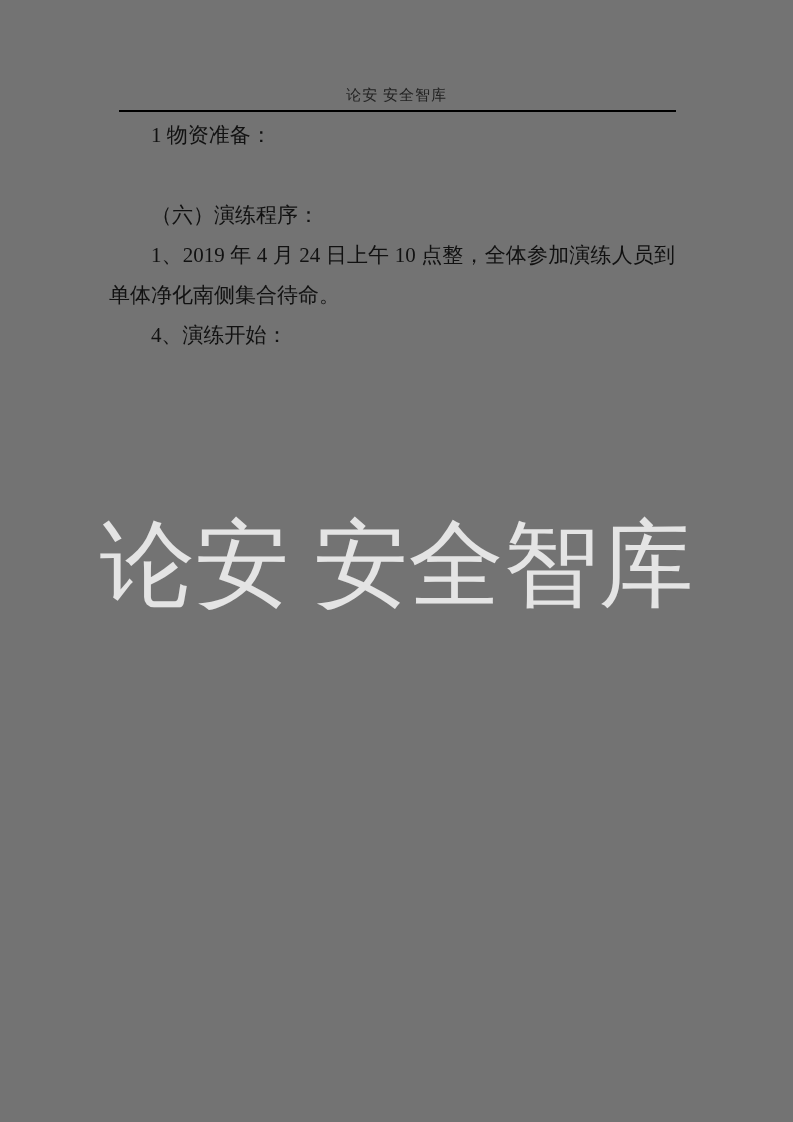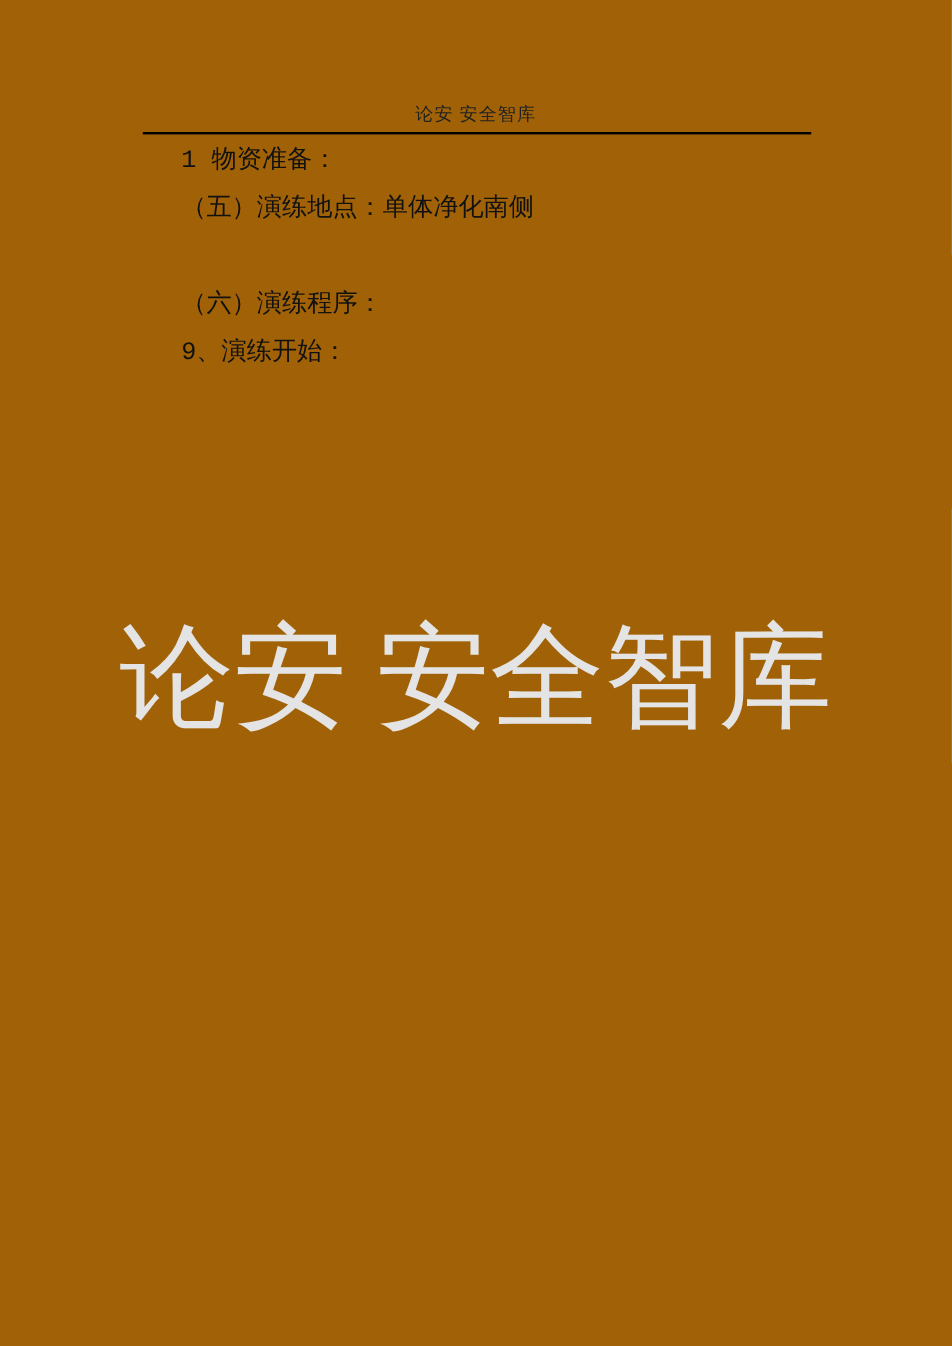--- a/index.html
+++ b/index.html
@@ -2,21 +2,21 @@
 <html><head>
 <meta charset="utf-8">
 <style>
   * { margin: 0; padding: 0; box-sizing: border-box; }
   html, body { background: #888; }
   .page {
     position: relative;
     width: 793px;
     height: 1122px;
     margin: 0 auto;
-    background: #a16207;
+    background: #737373;
     overflow: hidden;
     font-family: "Liberation Serif", "DejaVu Serif", serif;
   }
   .header-title {
     position: absolute;
     top: 86px;
     left: 0;
     width: 100%;
     text-align: center;
     font-size: 15px;
@@ -52,30 +52,29 @@
     z-index: 1;
     font-size: 21px;
     line-height: 40px;
     color: #111111;
     text-align: justify;
   }
   .para {
     text-indent: 2em;
     min-height: 40px;
     word-break: break-all;
-    font-family: Liberation Mono, monospace;
   }
 </style>
 </head>
 <body>
 
 <div class="page">
   <div class="header-title">论安 安全智库</div>
   <div class="header-rule"></div>
   <div class="watermark" style="color: rgb(228, 228, 228);">论安 安全智库</div>
   <div class="doc-body">
       <p class="para">1 物资准备：</p>
-      <p class="para">（五）演练地点：单体净化南侧</p>
       <p class="para"></p>
       <p class="para">（六）演练程序：</p>
-      <p class="para">9、演练开始：</p>
+      <p class="para">1、2019 年 4 月 24 日上午 10 点整，全体参加演练人员到单体净化南侧集合待命。</p>
+      <p class="para">4、演练开始：</p>
     </div>
 </div>
 
 </body></html>

